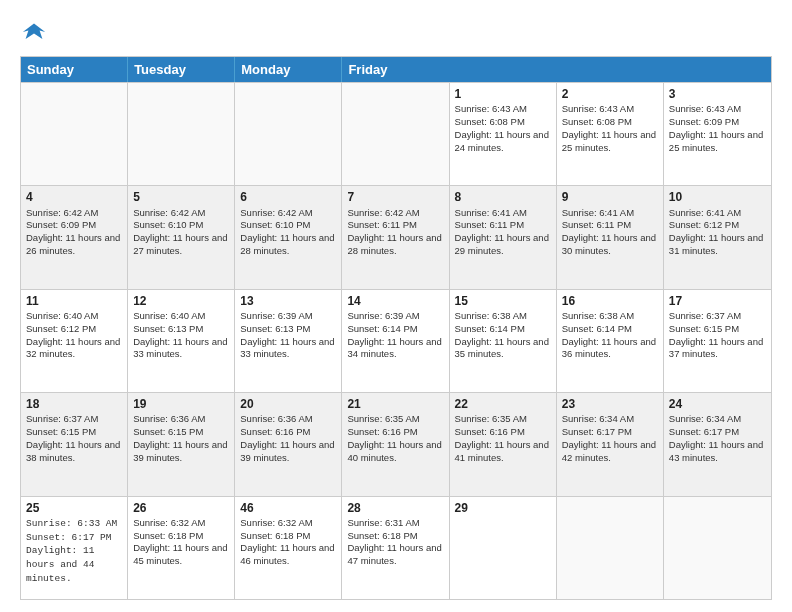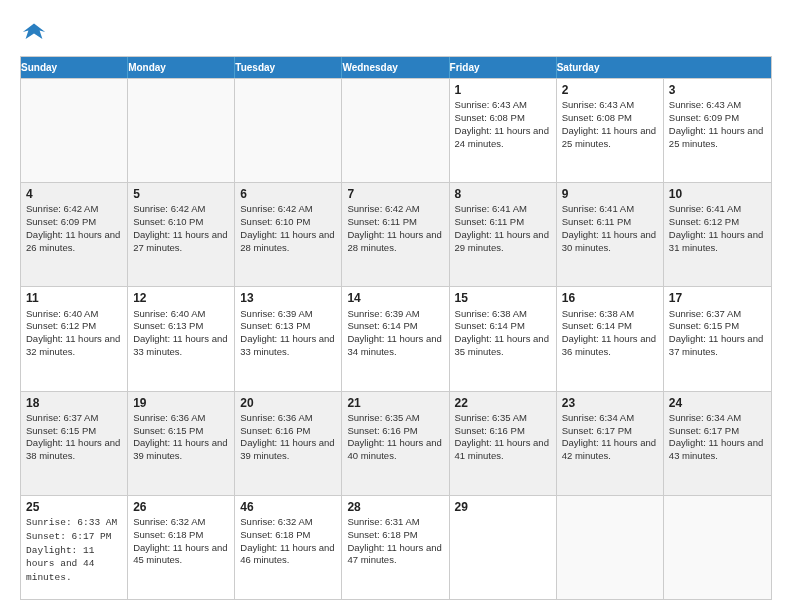--- a/index.html
+++ b/index.html
@@ -60,22 +60,22 @@
       border: 1px solid #ccc;
     }
     .cal-header-row {
       display: grid;
       grid-template-columns: repeat(7, 1fr);
       background: #2a7fc1;
     }
     .cal-header-cell {
       color: #fff;
       font-weight: bold;
-      font-size: 10px;
-      padding: 5px 0;
+      font-size: 13px;
+      padding: 5px 6px;
       border-right: 1px solid #4a9fd1;
     }
     .cal-header-cell:last-child {
       border-right: none;
     }
     .cal-body {
       flex: 1;
       display: flex;
       flex-direction: column;
     }
@@ -128,25 +128,23 @@
     <div class="title-block">
       <div class="month-title"></div>
       <div class="location"></div>
     </div>
   </div>
 
   <div class="calendar">
     <div class="cal-header-row">
 
     <div class="cal-header-cell">Sunday</div>
+        <div class="cal-header-cell">Tuesday</div>
         <div class="cal-header-cell">Monday</div>
-        <div class="cal-header-cell">Tuesday</div>
-        <div class="cal-header-cell">Wednesday</div>
         <div class="cal-header-cell">Friday</div>
-        <div class="cal-header-cell">Saturday</div>
       </div>
     <div class="cal-body">
 
     <div class="cal-row">
           <div class="cal-cell empty"></div>
           <div class="cal-cell empty"></div>
           <div class="cal-cell empty"></div>
           <div class="cal-cell empty"></div>
           <div class="cal-cell"><span class="day-num">1</span><span style="white-space: pre-line;">Sunrise: 6:43 AM
 Sunset: 6:08 PM

